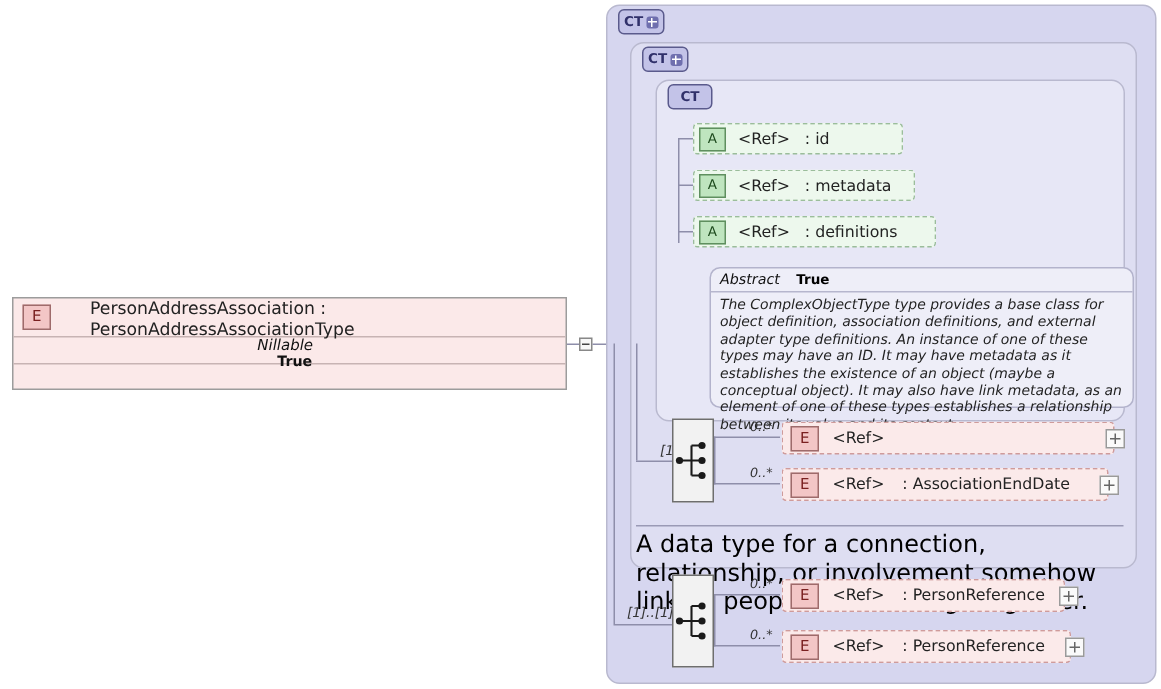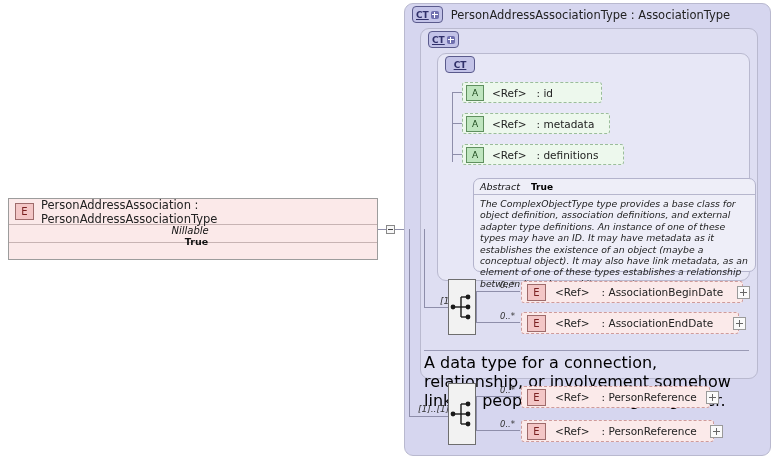--- a/index.html
+++ b/index.html
@@ -40,21 +40,21 @@
     width: 17px; height: 15px;
     background: #f3c6c6;
     border: 1px solid #9e6b6b;
     color: #7a2020;
     font-size: 10px;
     font-family: "DejaVu Sans", "Liberation Sans", sans-serif;
     display: flex; align-items: center; justify-content: center;
     flex: 0 0 auto;
   }
   .elem-title-text {
-    margin-left: 7px;
+    margin-left: 26px;
     font-size: 11.5px;
     color: #222;
   }
   .prop-row {
     height: 17px;
     display: flex;
     align-items: center;
     padding-left: 7px;
     border-bottom: 1px solid #c7b3b3;
     font-size: 10px;
@@ -108,21 +108,20 @@
     min-width: 22px;
     padding: 0 3px;
     background: #c3c3e8;
     border: 1px solid #5a5a8c;
     border-radius: 4px;
     color: #30306a;
     font-size: 9px;
     font-weight: bold;
     display: flex; align-items: center; justify-content: center;
     gap: 2px;
-    text-decoration: underline;
   }
   .plus-glyph {
     display: inline-block;
     width: 8px; height: 8px;
     background: #6f6fae;
     border-radius: 2px;
     position: relative;
   }
   .plus-glyph::before, .plus-glyph::after {
     content: "";
@@ -266,21 +265,20 @@
   <div class="ln-h" style="left:378px; top:229px; width:8px;"></div>
   <div class="abs minus-box" style="left:386px; top:225px;"></div>
   <div class="ln-h" style="left:395px; top:229px; width:28px;"></div>
 
   <div class="abs panel panel-l0" style="left:404px; top:3px; width:367px; height:453px;"></div>
   <div class="panel-head" style="left:412px; top:6px;">
     <div class="icon-CT">
       <span>CT</span>
       <span class="plus-glyph"></span>
     </div>
-    <div class="panel-head-text">PersonAddressAssociationType : AssociationType</div>
   </div>
 
   <div class="abs panel panel-l1" style="left:420px; top:28px; width:338px; height:351px;"></div>
   <div class="panel-head" style="left:428px; top:31px;">
     <div class="icon-CT">
       <span>CT</span>
       <span class="plus-glyph"></span>
     </div>
   </div>
 
@@ -343,21 +341,20 @@
   <div class="ln-h" style="left:476px; top:291px; width:44px;"></div>
   <div class="ln-h" style="left:476px; top:322px; width:44px;"></div>
   <div class="ln-v" style="left:476px; top:291px; height:32px;"></div>
 
   <div class="card" style="left:500px; top:280px;">0..*</div>
   <div class="card" style="left:500px; top:311px;">0..*</div>
 
   <div class="abs ref-box" style="left:521px; top:281px; width:222px;">
     <div class="icon-E">E</div>
     <div class="ref-label">&lt;Ref&gt;</div>
-    <div class="ref-name">: AssociationBeginDate</div>
   </div>
   <div class="plus-box" style="left:737px; top:286px;"></div>
 
   <div class="abs ref-box" style="left:521px; top:312px; width:218px;">
     <div class="icon-E">E</div>
     <div class="ref-label">&lt;Ref&gt;</div>
     <div class="ref-name">: AssociationEndDate</div>
   </div>
   <div class="plus-box" style="left:733px; top:317px;"></div>
 

